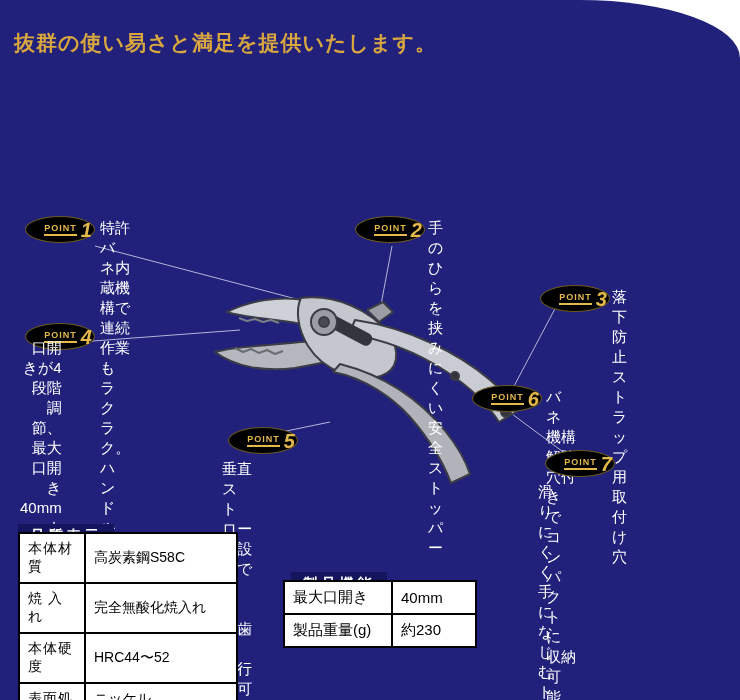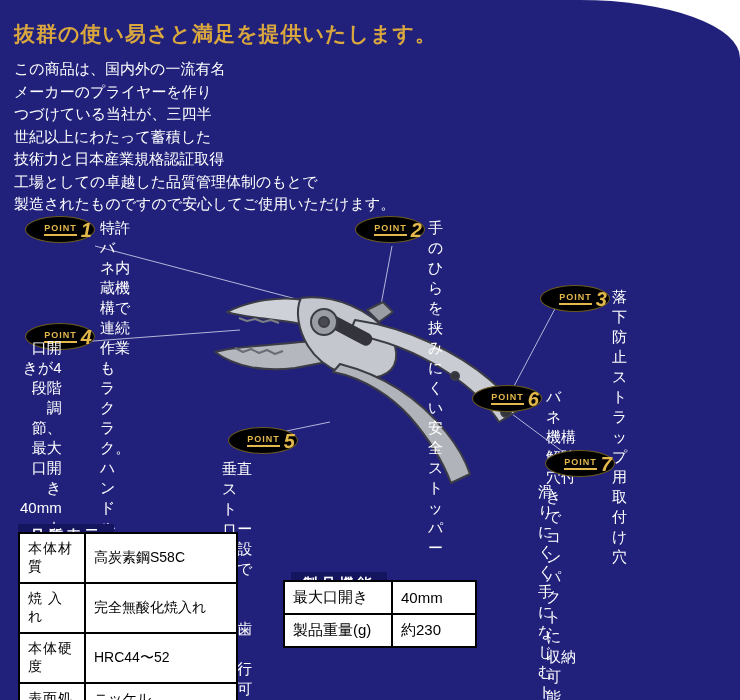--- a/index.html
+++ b/index.html
@@ -16,21 +16,21 @@
 
   .panel {
     position: absolute;
     inset: 0;
     background: #21217c;
     border-top-right-radius: 160px 58px;
   }
 
   .headline {
     position: absolute;
-    left: 14px; top: 20px;
+    left: 14px; top: 29px;
     font-size: 21px;
     font-weight: bold;
     color: #d9a73e;
     letter-spacing: 1px;
     white-space: nowrap;
     font-family: Liberation Serif, serif;
   }
 
   .model {
     position: absolute;
@@ -149,27 +149,20 @@
   #spec-table td.v { width: 84px; text-align: left; font-size: 15px; }
 </style>
 </head>
 <body>
 
 <div class="page">
   <div class="panel"></div>
 
   <h1 class="headline">抜群の使い易さと満足を提供いたします。</h1>
 
-  <p class="intro">この商品は、国内外の一流有名
-メーカーのプライヤーを作り
-つづけている当社が、三四半
-世紀以上にわたって蓄積した
-技術力と日本産業規格認証取得
-工場としての卓越した品質管理体制のもとで
-製造されたものですので安心してご使用いただけます。</p>
 
   <svg class="leaders" width="740" height="700" viewBox="0 0 740 700">
     <g stroke="#cfcfe8" stroke-width="1" opacity="0.85">
       <line x1="95" y1="246" x2="300" y2="300"></line>
       <line x1="392" y1="246" x2="380" y2="310"></line>
       <line x1="558" y1="303" x2="513" y2="388"></line>
       <line x1="80" y1="342" x2="240" y2="330"></line>
       <line x1="262" y1="436" x2="330" y2="422"></line>
       <line x1="487" y1="397" x2="458" y2="376"></line>
       <line x1="574" y1="460" x2="512" y2="414"></line>

